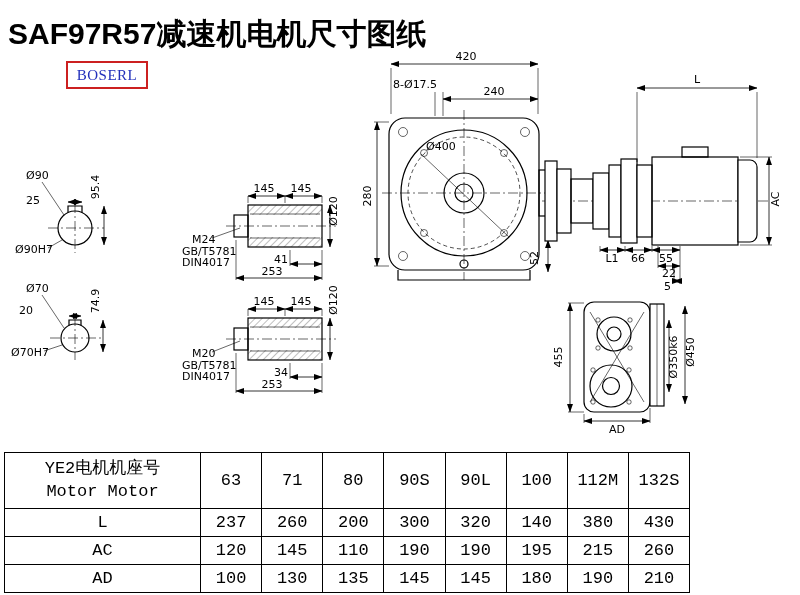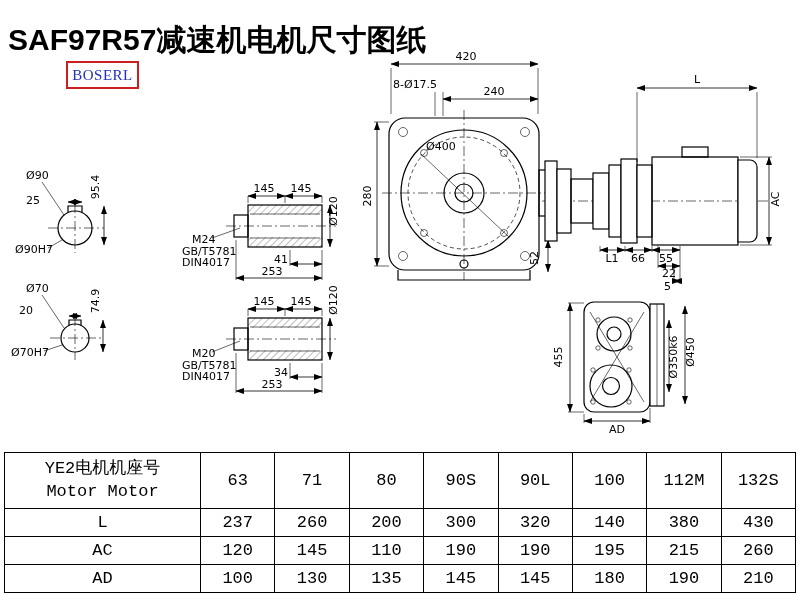--- a/index.html
+++ b/index.html
@@ -1,30 +1,30 @@
 <!DOCTYPE html>
 <html><head>
 <meta charset="utf-8">
 <style>
   * { margin:0; padding:0; box-sizing:border-box; }
   html,body { width:800px; height:595px; background:#ffffff; position:relative; overflow:hidden;
               font-family:"Liberation Sans", sans-serif; color:#000; }
-  .title { position:absolute; left:8px; top:20px; font-size:30px; font-weight:bold; white-space:nowrap; }
-  .logo-box { position:absolute; left:66px; top:61px; width:73px; height:28px;
+  .title { position:absolute; left:8px; top:14px; font-size:30px; font-weight:bold; white-space:nowrap; }
+  .logo-box { position:absolute; left:66px; top:61px; width:82px; height:28px;
               border:2px solid #cc2020; display:flex; align-items:center; justify-content:center; background:#fff; }
   .logo-box span { color:#2230bb; font-family:"Liberation Serif", serif; font-size:15px; letter-spacing:.5px; }
   svg.drawing { position:absolute; left:0; top:0; }
   svg text { fill:#000; font-size:11px; font-family:"DejaVu Sans", sans-serif; }
   .ol  { stroke:#000; stroke-width:1.2; fill:none; }
   .olw { stroke:#000; stroke-width:1.2; fill:#fff; }
   .thin{ stroke:#000; stroke-width:0.6; fill:none; }
   .dl  { stroke:#000; stroke-width:0.8; fill:none; }
   .cl  { stroke:#000; stroke-width:0.6; fill:none; stroke-dasharray:10 3 2 3; }
   .dash{ stroke:#000; stroke-width:0.7; fill:none; stroke-dasharray:4 3; }
-  table.dim-table { position:absolute; left:4px; top:452px; width:792px; border-collapse:collapse;
+  table.dim-table { position:absolute; left:4px; top:452px; width:686px; border-collapse:collapse;
                     table-layout:fixed; font-family:"Liberation Mono", monospace; }
   table.dim-table td { border:1px solid #000; text-align:center; vertical-align:middle;
                        font-size:17px; background:#fff; overflow:hidden; }
   table.dim-table col.c0 { width:196px; }
   table.dim-table tr.hdr td { height:56px; }
   table.dim-table tr.row td { height:28px; }
   .hdrcell div { line-height:1.35; font-size:17px; }
 </style>
 </head>
 <body>

